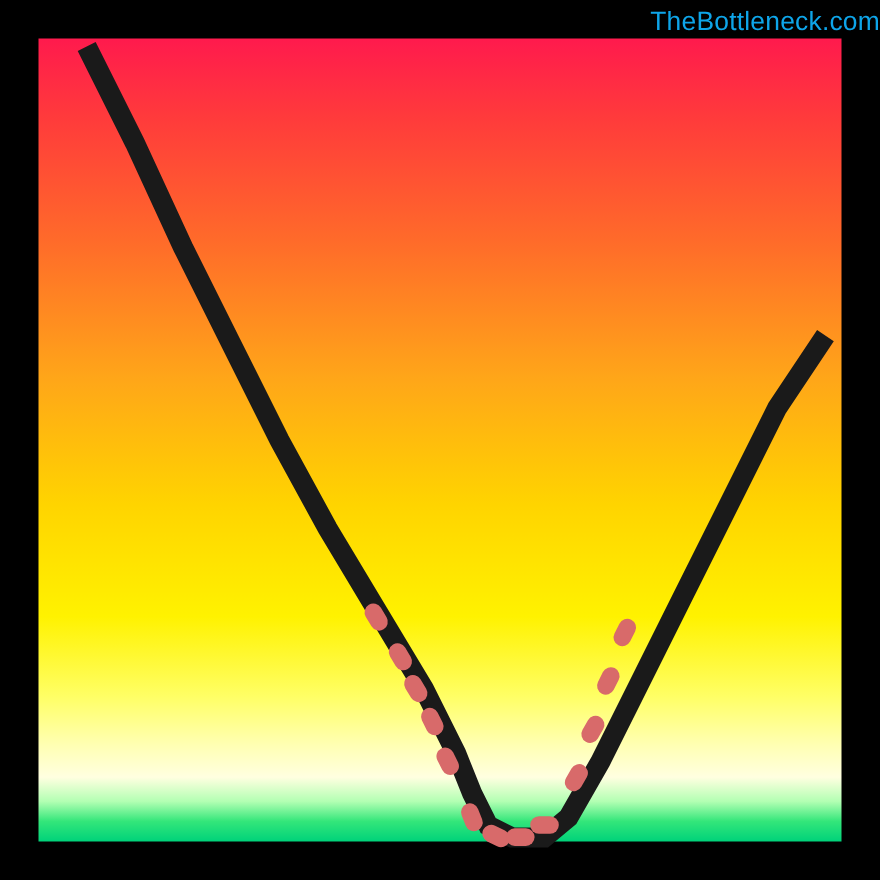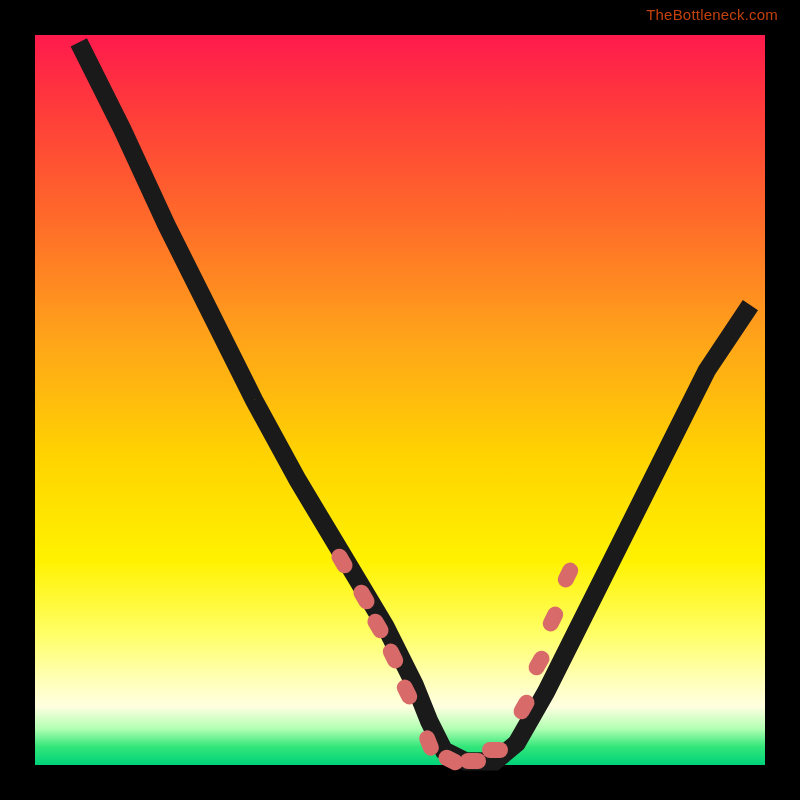--- a/index.html
+++ b/index.html
@@ -54,23 +54,23 @@
     position: absolute;
     width: 26px;
     height: 16px;
     border-radius: 8px;
     background: #d86a6a;
     transform-origin: center center;
   }
   .watermark {
     position: absolute;
     top: 6px;
-    right: 22px;
-    color: #c2410c;
-    font-size: 15px;
+    right: 0;
+    color: #0ea5e9;
+    font-size: 24px;
     letter-spacing: 0.2px;
   }
 </style>
 </head>
 <body>
 
 <div class="outer">
   <div class="plot">
     <svg class="curve-svg" viewBox="0 0 100 100" preserveAspectRatio="none">
       <path class="curve-path" d="M6.00 1.00 L12.00 13.00 L18.00 26.00 L24.00 38.00 L30.00 50.00 L36.00 61.00 L42.00 71.00 L48.00 81.00 L52.00 89.00 L54.00 94.00 L56.00 98.00 L59.00 99.50 L63.00 99.50 L66.00 97.00 L70.00 90.00 L74.00 82.00 L80.00 70.00 L86.00 58.00 L92.00 46.00 L98.00 37.00"></path>

